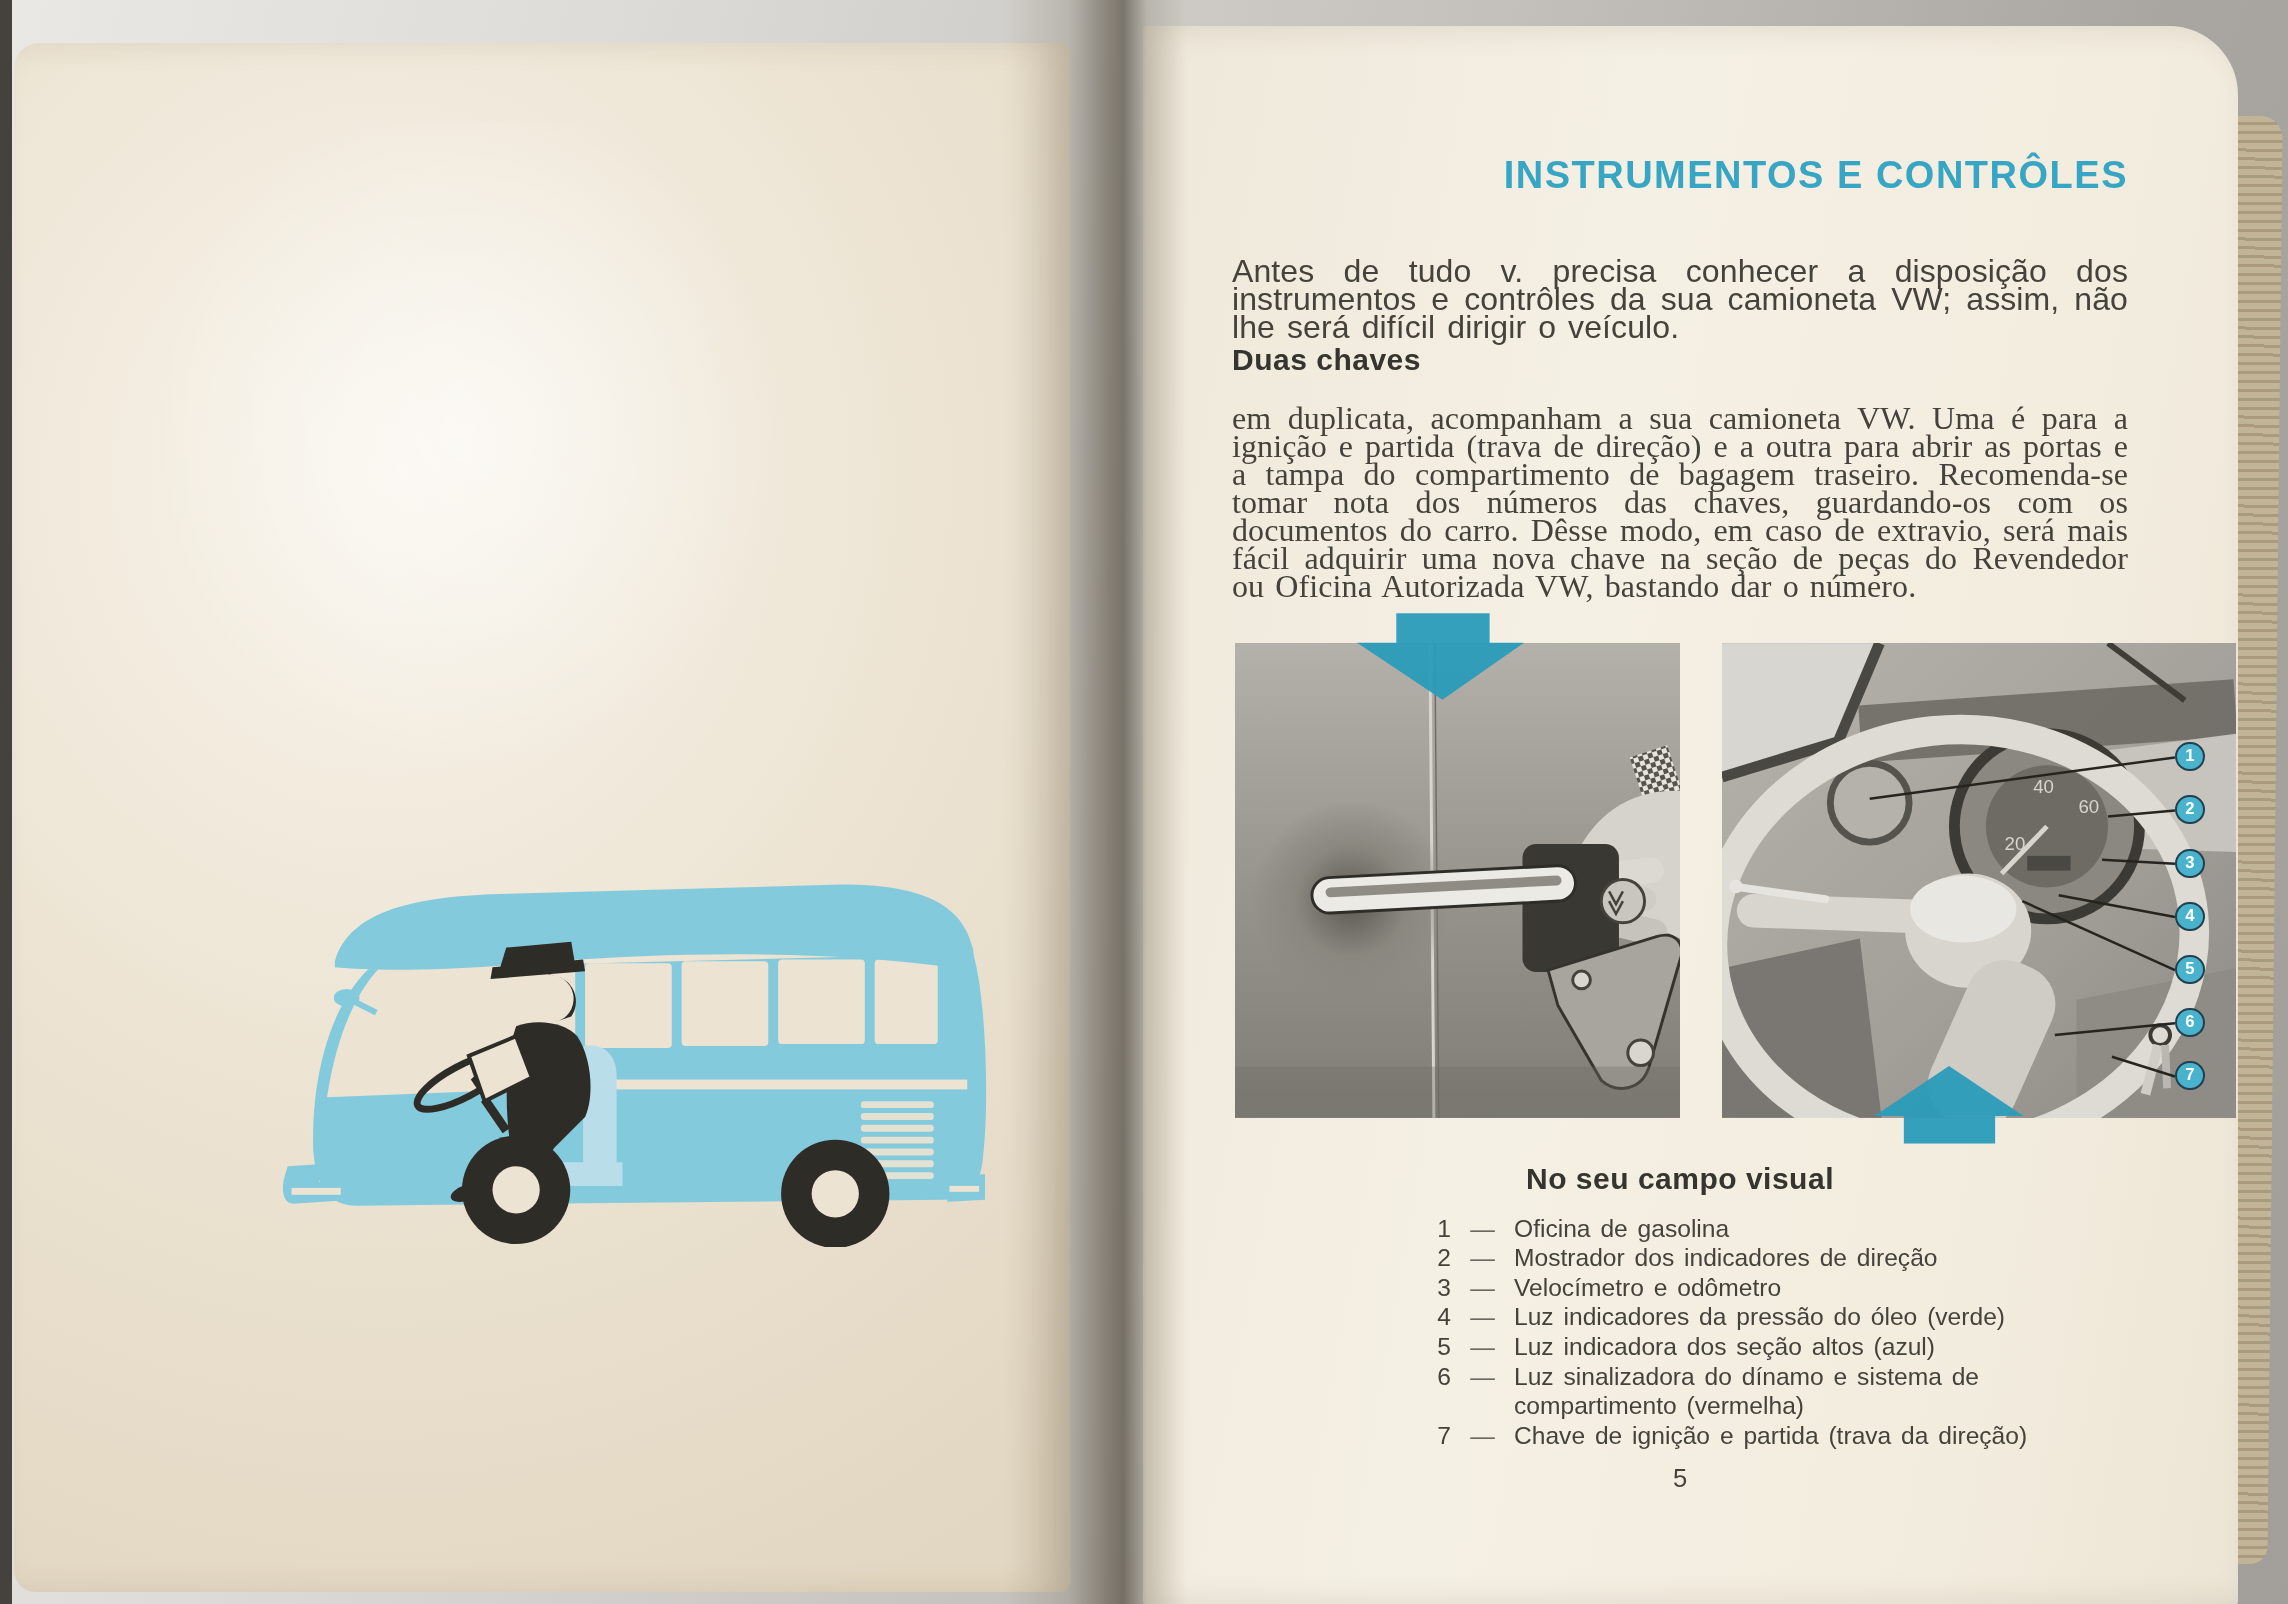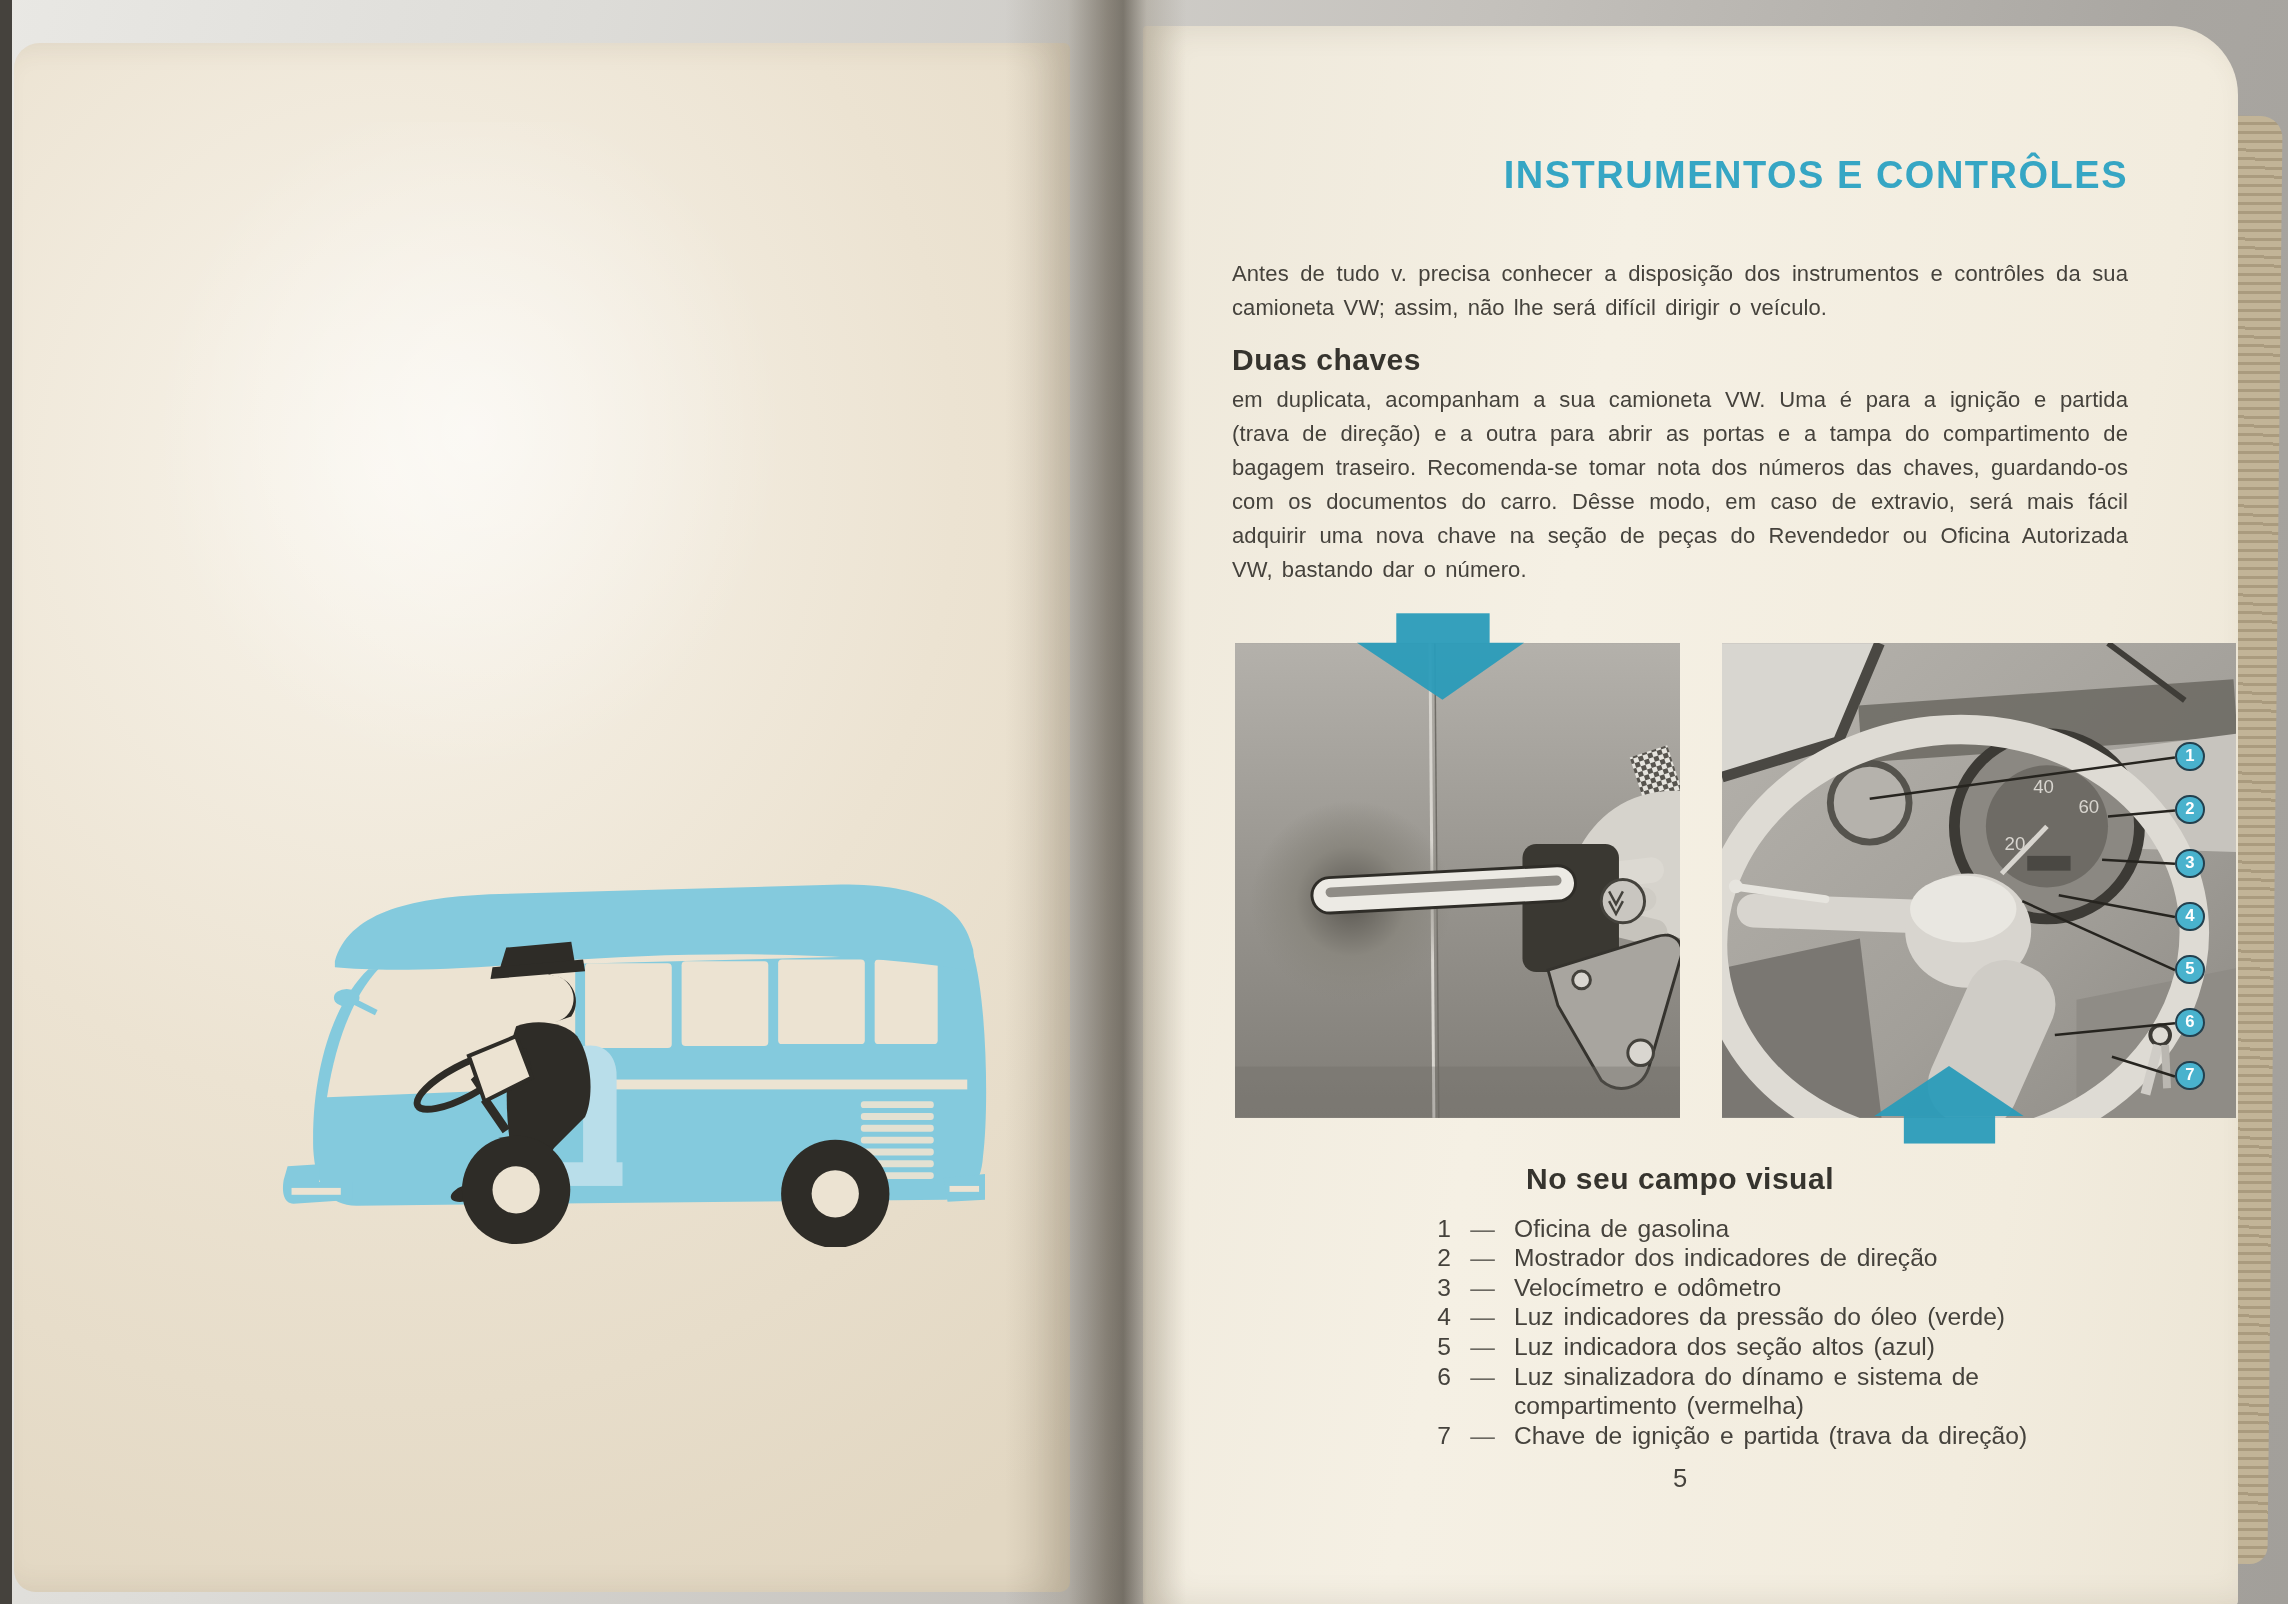--- a/index.html
+++ b/index.html
@@ -30,27 +30,27 @@
     position:absolute;left:1005px;top:0;width:197px;height:1605px;pointer-events:none;z-index:5;
     background:linear-gradient(90deg,rgba(70,58,36,0) 0%,rgba(70,58,36,.16) 32%,rgba(55,45,28,.45) 52%,rgba(40,32,18,.50) 60%,rgba(110,98,74,.22) 72%,rgba(70,58,36,0) 92%);
   }
   
   .typeblock{position:absolute;left:89px;width:896px;}
   .doc-title{
     top:128px;text-align:right;font-weight:bold;font-size:38px;letter-spacing:1.5px;
     color:#36a6c4;
   }
   .body-copy{
-    font-size:22px;line-height:34px;letter-spacing:0.1px;word-spacing:3px;
+    font-size:32px;line-height:28px;letter-spacing:0.1px;word-spacing:3px;
     color:#45423c;text-align:justify;
   }
   .intro{top:231px;}
   .subhead{font-weight:bold;font-size:30px;color:#36342e;letter-spacing:0.5px;}
   .h-keys{top:317px;}
-  .keys-body{top:357px;}
+  .keys-body{top:378px;font-family:Liberation Serif, serif;}
   .h-visual{top:1136px;text-align:center;}
   .visual-list{top:1188px;display:flex;flex-direction:column;}
   .li{display:flex;font-size:24.6px;line-height:29.6px;color:#45423c;word-spacing:3px;}
   .li .num{width:219px;text-align:right;flex:none;}
   .li .dash{width:63px;text-align:center;flex:none;color:#6b6861;}
   .li .txt{flex:1;}
   .folio{top:1438px;text-align:center;font-size:25.6px;color:#45423c;}
   
   .figure{position:absolute;top:617px;height:475px;overflow:hidden;background:#a3a09a;}
   .fig-left{left:92px;width:445px;}

